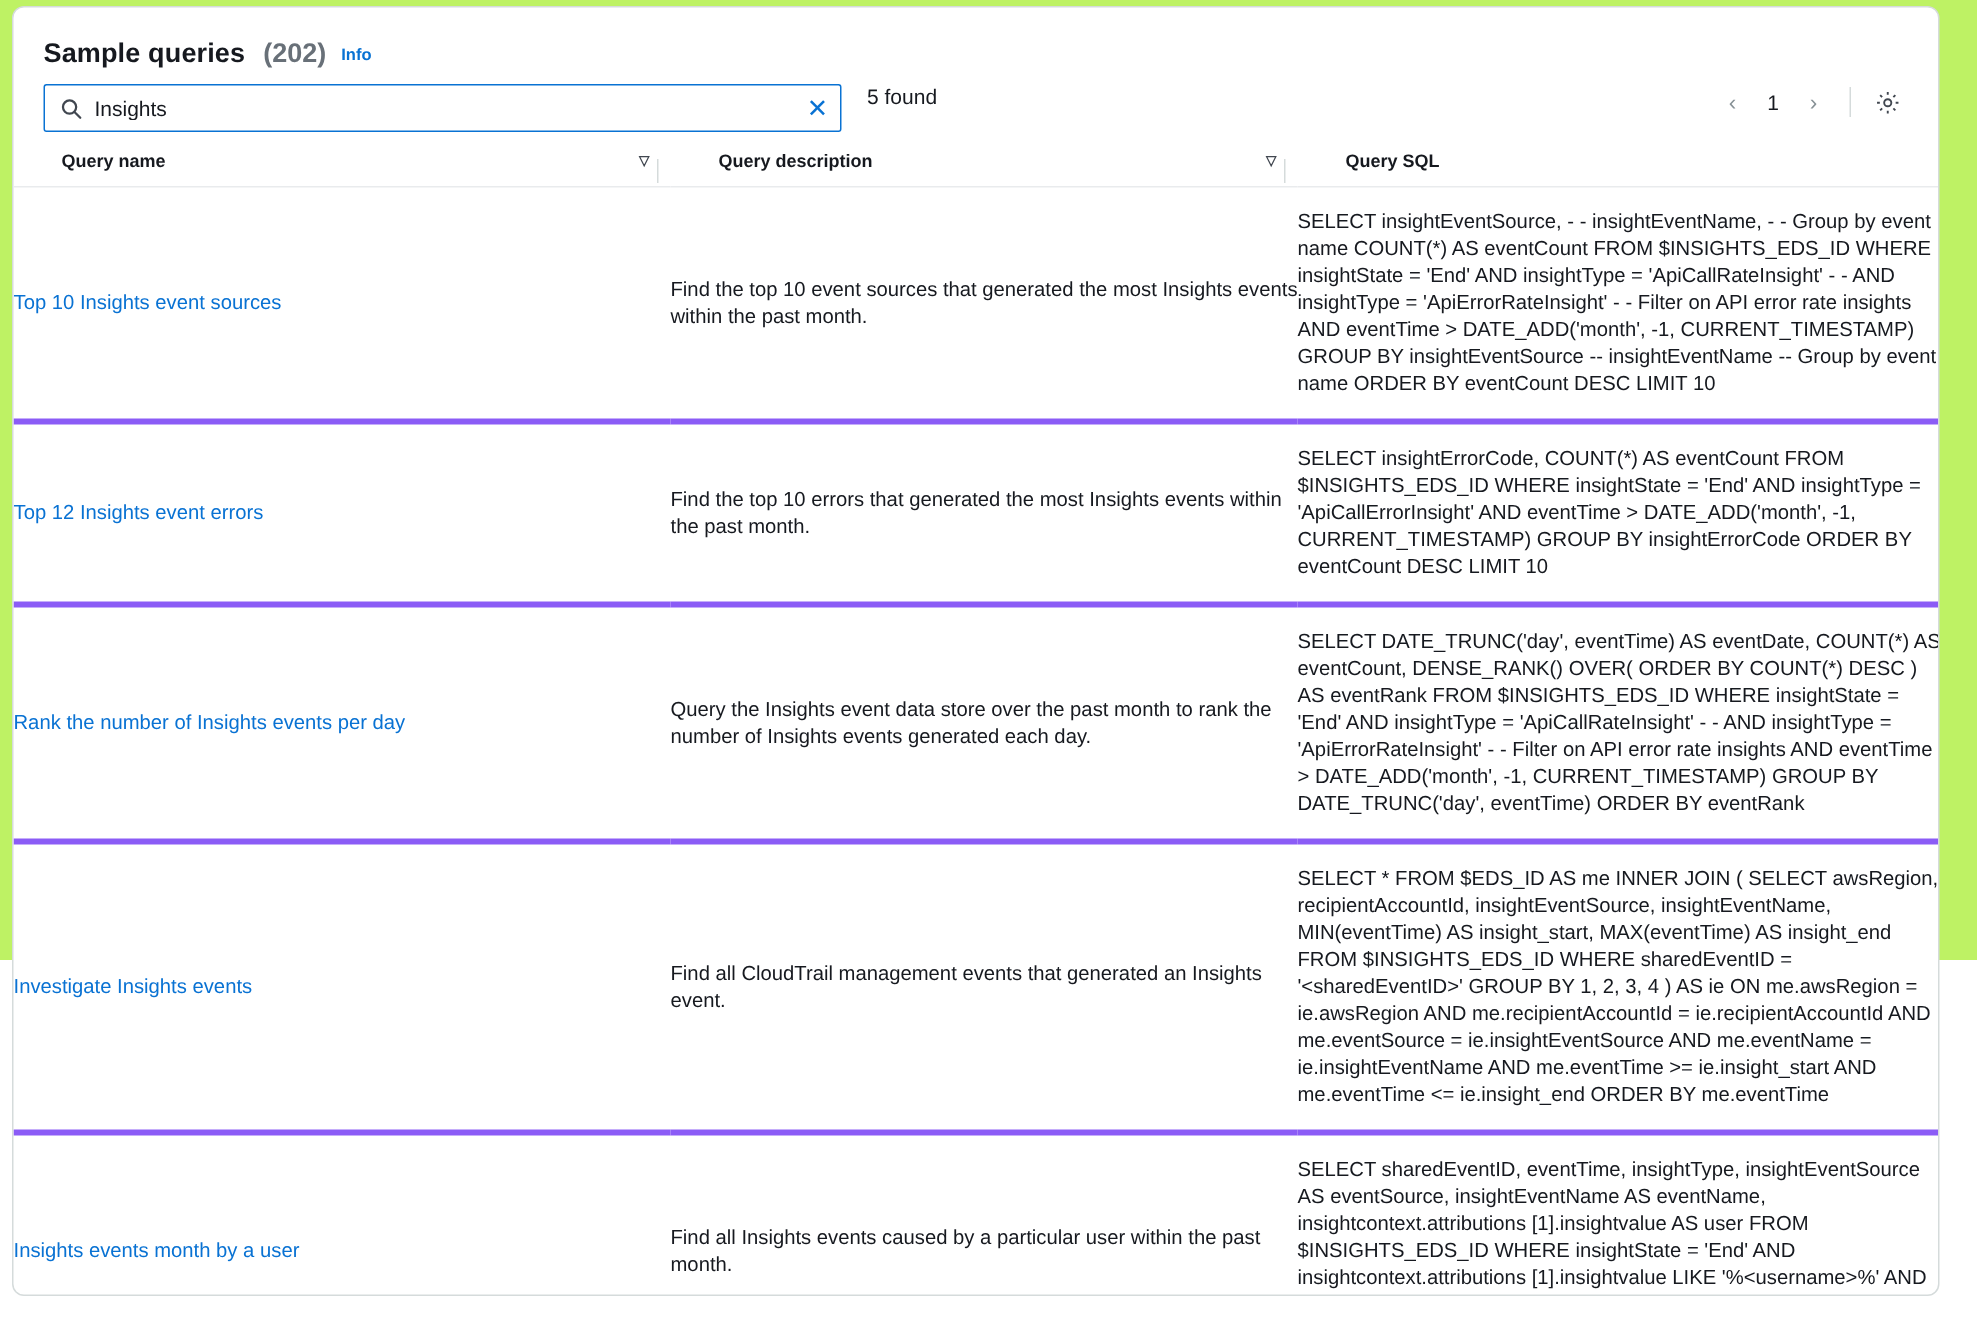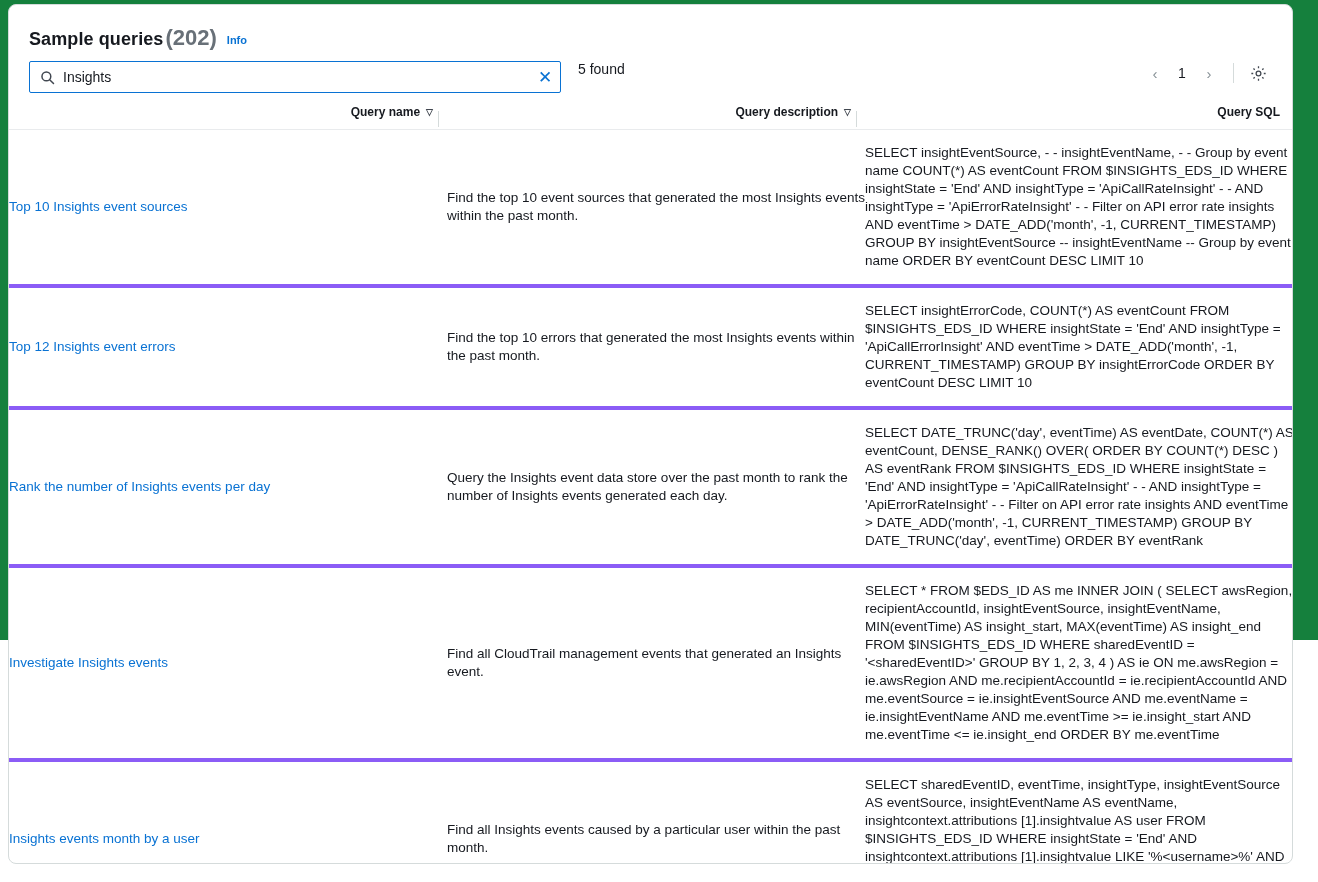--- a/index.html
+++ b/index.html
@@ -11,21 +11,21 @@
   }
   body {
     width: 1318px;
     height: 882px;
     overflow: hidden;
   }
   .page {
     position: relative;
     width: 1318px;
     height: 640px;
-    background: #15803d;
+    background: #bef264;
   }
   .panel {
     position: absolute;
     left: 8px;
     top: 4px;
     width: 1285px;
     height: 860px;
     background: #ffffff;
     border: 1px solid #d5dbdb;
     border-radius: 8px;
@@ -37,24 +37,24 @@
     align-items: baseline;
     padding: 20px 0 0 20px;
   }
   .panel-title {
     font-size: 18px;
     font-weight: bold;
     color: #16191f;
     letter-spacing: 0.1px;
   }
   .panel-count {
-    font-size: 22px;
+    font-size: 18px;
     font-weight: bold;
     color: #687078;
-    margin-left: 2px;
+    margin-left: 12px;
   }
   .info-link {
     font-size: 11px;
     font-weight: bold;
     color: #0972d3;
     margin-left: 10px;
     cursor: pointer;
     position: relative;
     top: -1px;
   }
@@ -168,22 +168,23 @@
     border-bottom: 1px solid #e9ebed;
     vertical-align: bottom;
     position: relative;
   }
   th.col-name { width: 438px; padding-left: 26px; }
   th.col-desc { width: 418px; padding-left: 0px; }
   th.col-sql  { width: 429px; padding-left: 0px; }
   .th-inner {
     display: flex;
     align-items: center;
-    justify-content: flex-end;
+    justify-content: space-between;
     padding-right: 14px;
+    margin-left: 32px;
   }
   .sort-icon {
     color: #414750;
     font-size: 9px;
     margin-left: 6px;
     cursor: pointer;
   }
   .th-divider {
     position: absolute;
     right: 8px;

